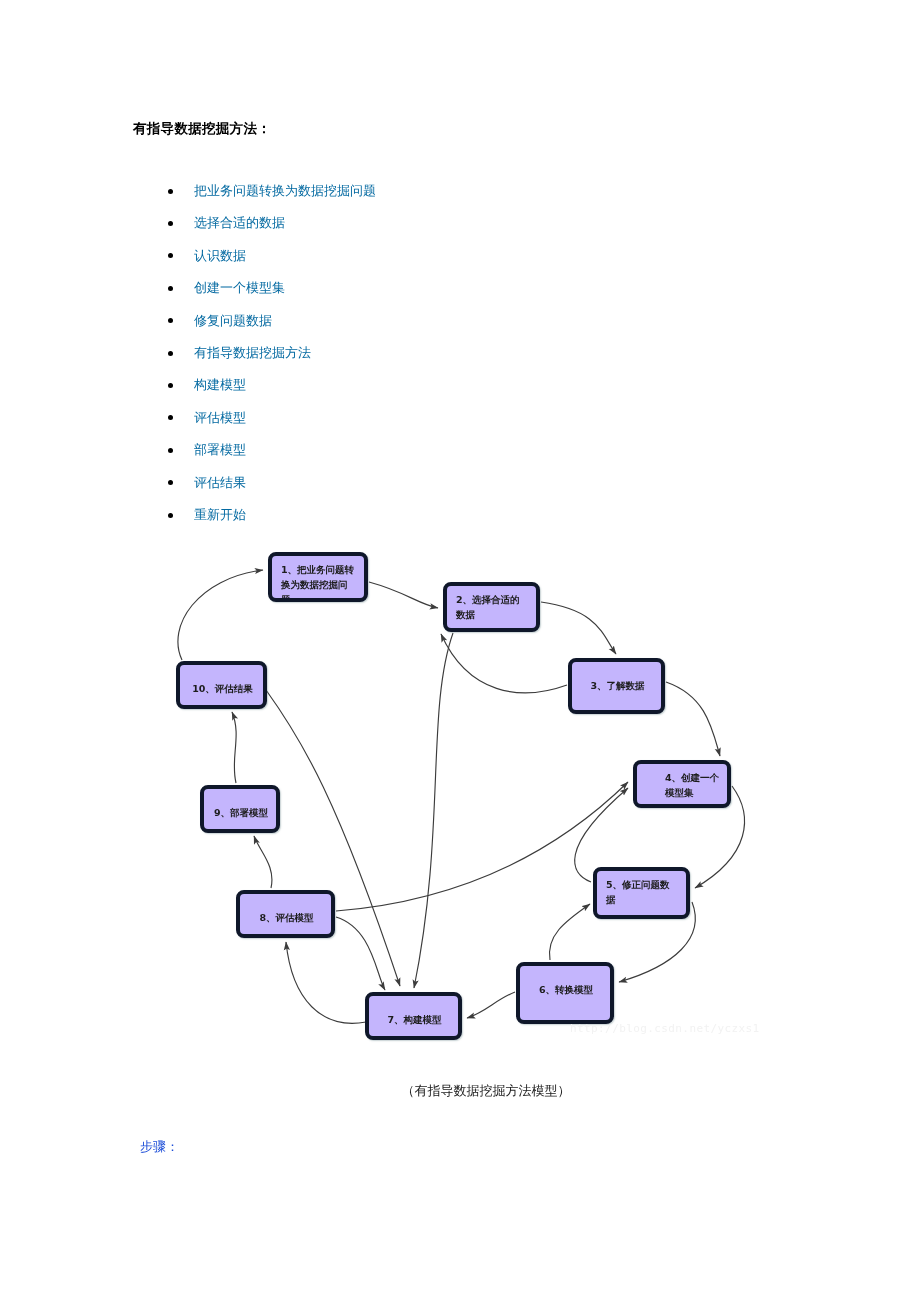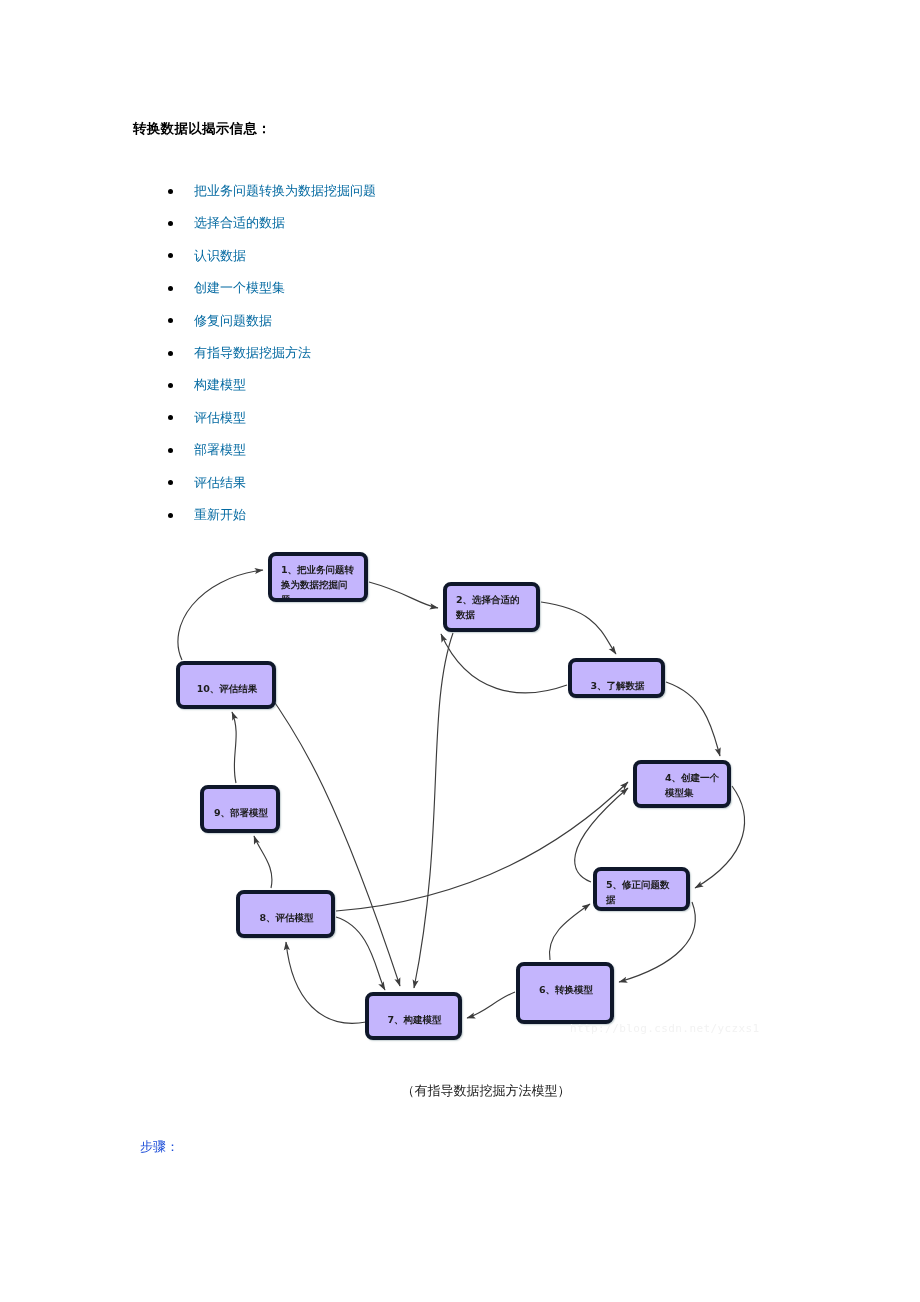--- a/index.html
+++ b/index.html
@@ -95,28 +95,28 @@
   }
   .node-label {
     display: block;
     white-space: normal;
     word-break: break-all;
   }
 
   
   #node1 { left: 118px; top: 22px;  width: 100px; height: 50px; }
   #node2 { left: 293px; top: 52px;  width: 97px;  height: 50px; }
-  #node3 { left: 418px; top: 128px; width: 97px;  height: 40px; }
+  #node3 { left: 418px; top: 128px; width: 97px;  height: 56px; }
   #node4 { left: 483px; top: 230px; width: 98px;  height: 48px; padding-left: 28px; }
-  #node5 { left: 443px; top: 337px; width: 97px;  height: 44px; }
+  #node5 { left: 443px; top: 337px; width: 97px;  height: 52px; }
   #node6 { left: 366px; top: 432px; width: 98px;  height: 62px; }
   #node7 { left: 215px; top: 462px; width: 97px;  height: 48px; }
   #node8 { left: 86px;  top: 360px; width: 99px;  height: 48px; }
   #node9 { left: 50px;  top: 255px; width: 80px;  height: 48px; }
-  #node10{ left: 26px;  top: 131px; width: 100px;  height: 48px; }
+  #node10{ left: 26px;  top: 131px; width: 91px;  height: 48px; }
 
   #node3  .node-label,
   #node6  .node-label,
   #node7  .node-label,
   #node8  .node-label,
   #node9  .node-label,
   #node10 .node-label { text-align: center; line-height: 36px; }
 
   
   .watermark {
@@ -151,21 +151,21 @@
     font-size: 13px;
     color: #1d4ed8;
     white-space: nowrap;
   }
 </style>
 </head>
 <body>
 
 <div class="page">
 
-  <div class="doc-heading">转换数据以揭示信息：</div>
+  <div class="doc-heading">有指导数据挖掘方法：</div>
 
   <ul class="bullet-list">
     <li class="bullet-item">
       <span class="bullet-dot"></span>
       <span>把业务问题转换为数据挖掘问题</span>
     </li>
     <li class="bullet-item">
       <span class="bullet-dot"></span>
       <span>选择合适的数据</span>
     </li>

